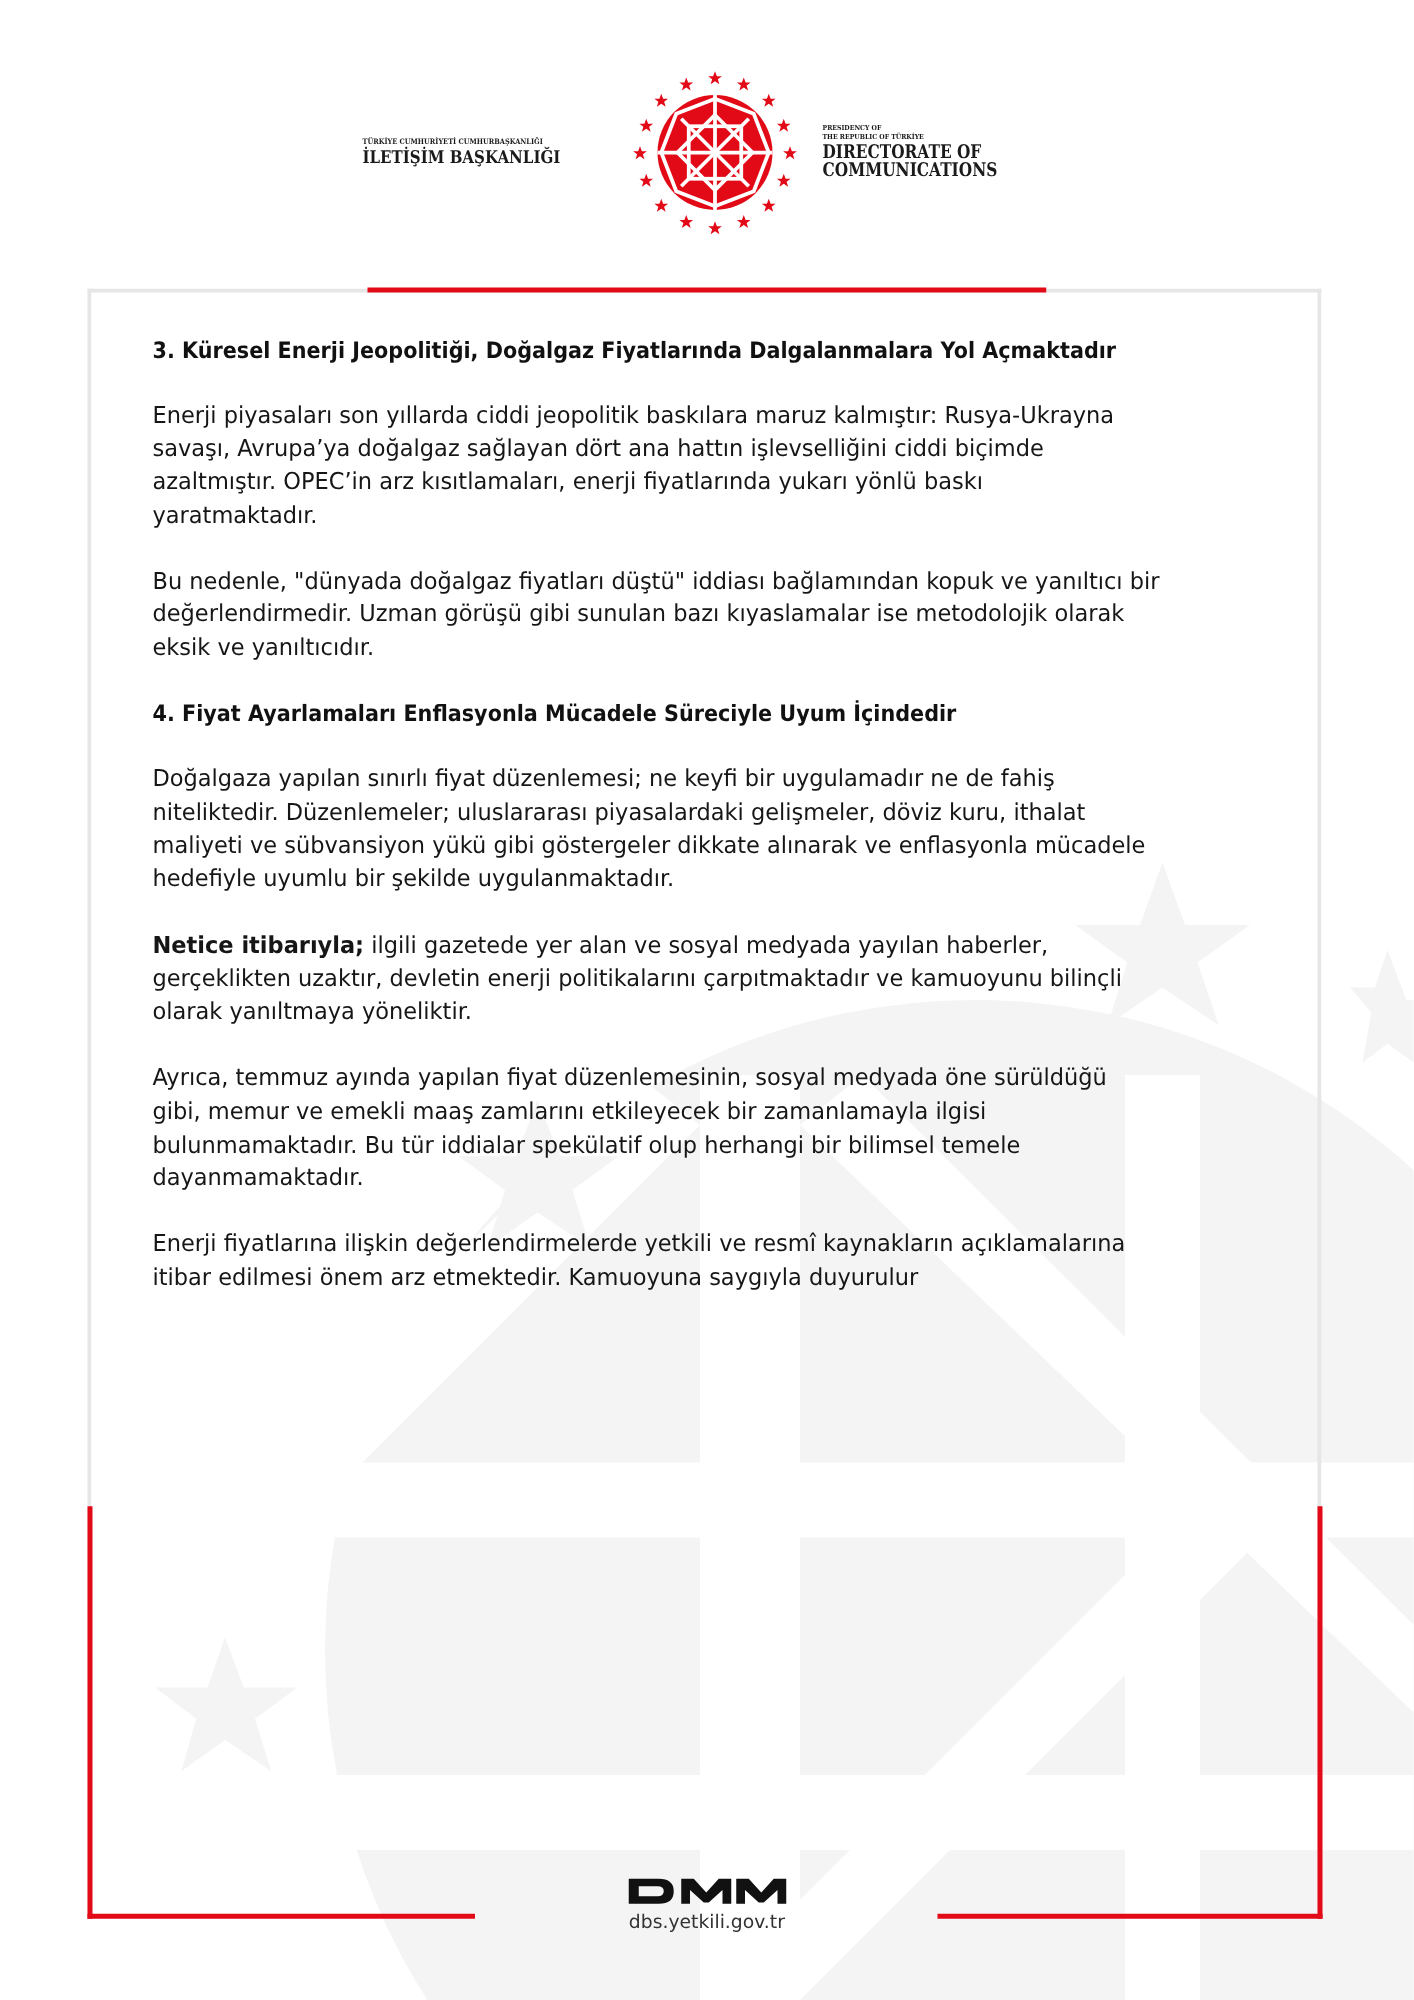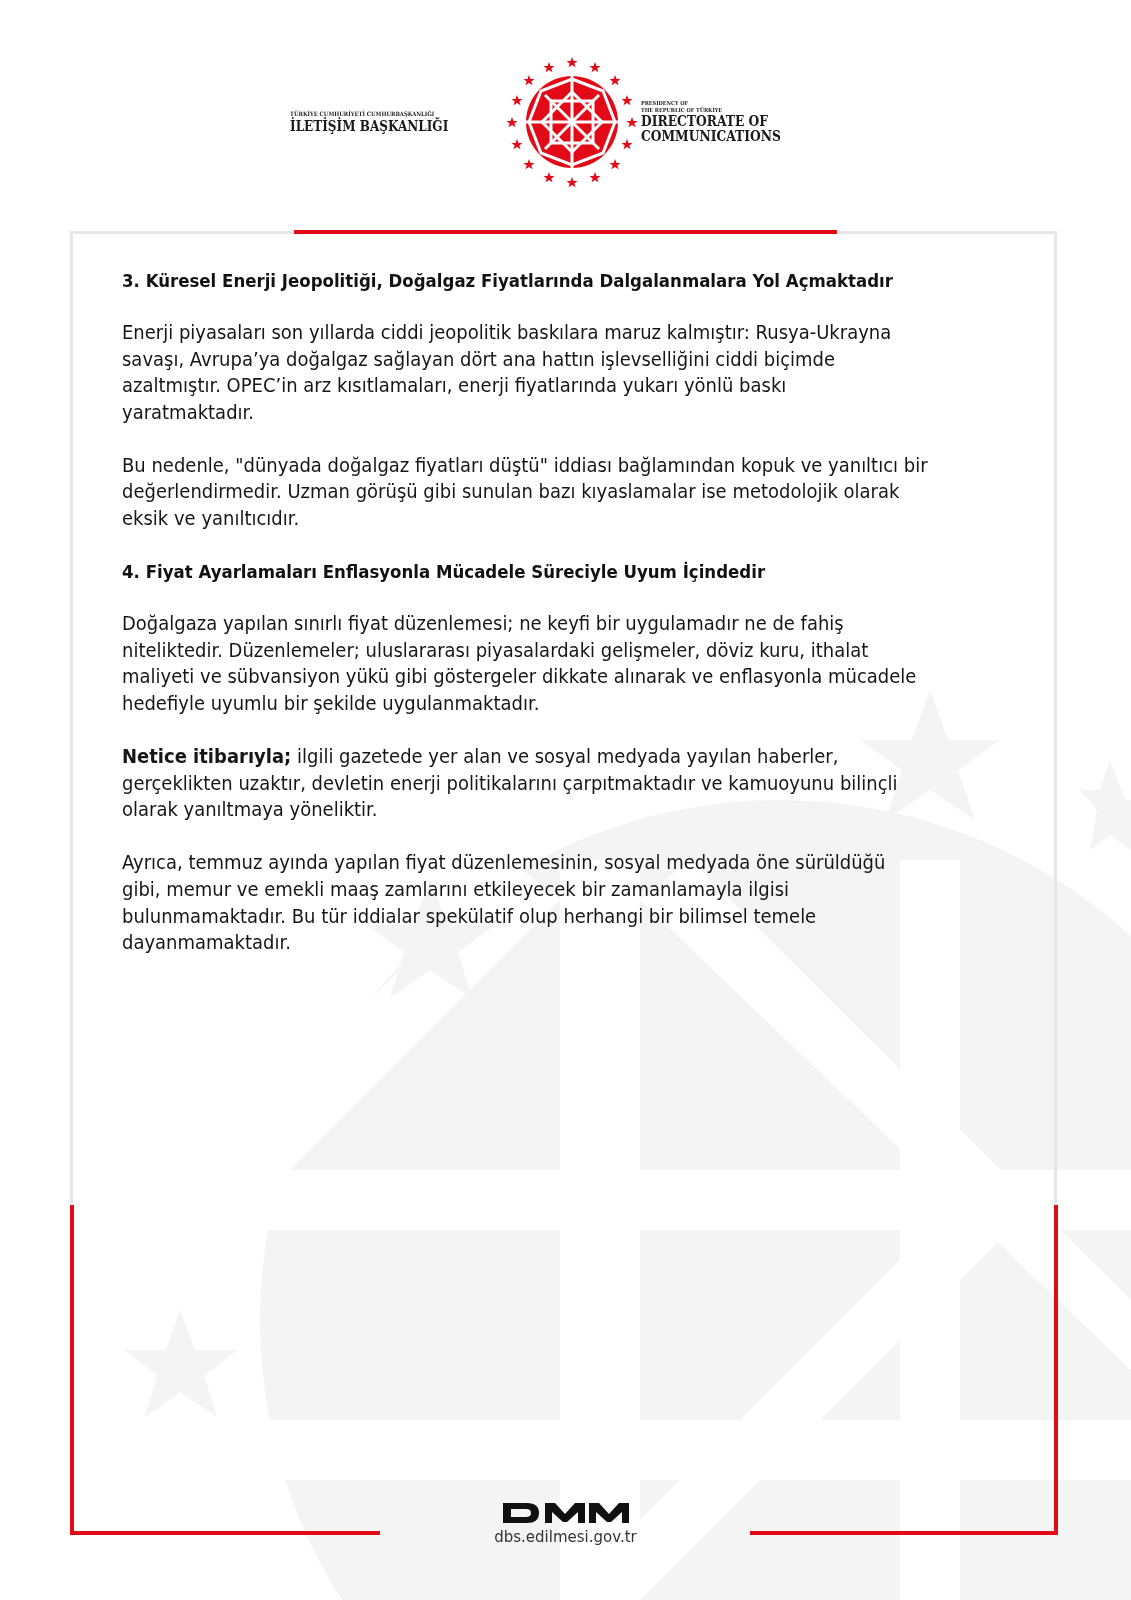--- a/index.html
+++ b/index.html
@@ -55,21 +55,21 @@
     }
     .emblem {
       position: absolute;
       left: 505px;
       top: 0px;
       width: 134px;
       height: 134px;
     }
     .logo-right {
       position: absolute;
-      left: 641px;
+      left: 658px;
       top: 45px;
       font-family: "DejaVu Serif", serif;
       color: #1a1a1a;
     }
     .logo-right .small {
       font-size: 5.5px;
       font-weight: bold;
       line-height: 7px;
       white-space: nowrap;
       transform: scaleX(0.9);
@@ -302,25 +302,29 @@
     <span class="line" style="display: block; white-space: nowrap; transform-origin: left center; transform: scaleX(0.967);">olarak yanıltmaya yöneliktir.</span>
   </p>
 
   <p>
     <span class="line" style="display: block; white-space: nowrap; transform-origin: left center; transform: scaleX(0.967);">Ayrıca, temmuz ayında yapılan fiyat düzenlemesinin, sosyal medyada öne sürüldüğü</span>
     <span class="line" style="display: block; white-space: nowrap; transform-origin: left center; transform: scaleX(0.967);">gibi, memur ve emekli maaş zamlarını etkileyecek bir zamanlamayla ilgisi</span>
     <span class="line" style="display: block; white-space: nowrap; transform-origin: left center; transform: scaleX(0.967);">bulunmamaktadır. Bu tür iddialar spekülatif olup herhangi bir bilimsel temele</span>
     <span class="line" style="display: block; white-space: nowrap; transform-origin: left center; transform: scaleX(0.967);">dayanmamaktadır.</span>
   </p>
 
+  <p>
+    <span class="line" style="display: block; white-space: nowrap; transform-origin: left center; transform: scaleX(0.967);">Enerji fiyatlarına ilişkin değerlendirmelerde yetkili ve resmî kaynakların açıklamalarına</span>
+    <span class="line" style="display: block; white-space: nowrap; transform-origin: left center; transform: scaleX(0.967);">itibar edilmesi önem arz etmektedir. Kamuoyuna saygıyla duyurulur</span>
+  </p>
 </div>
 
 <div class="footer">
   <svg class="dmm-logo" viewBox="0 0 130 26" xmlns="http://www.w3.org/2000/svg">
 
     <path d="M2,3 L26,3 Q38,3 38,13 Q38,23 26,23 L2,23 Z M10,9 L10,17 L25,17 Q30,17 30,13 Q30,9 25,9 Z" fill="#111" fill-rule="evenodd"></path>
 
     <path d="M44,23 L44,3 L54,3 L64,14 L74,3 L84,3 L84,23 L77,23 L77,12 L66,22 L62,22 L51,12 L51,23 Z" fill="#111"></path>
 
     <path d="M88,23 L88,3 L98,3 L108,14 L118,3 L128,3 L128,23 L121,23 L121,12 L110,22 L106,22 L95,12 L95,23 Z" fill="#111"></path>
   </svg>
-  <div class="footer-url">dbs.edilmesi.gov.tr</div>
+  <div class="footer-url">dbs.yetkili.gov.tr</div>
 </div>
 
 </body></html>

